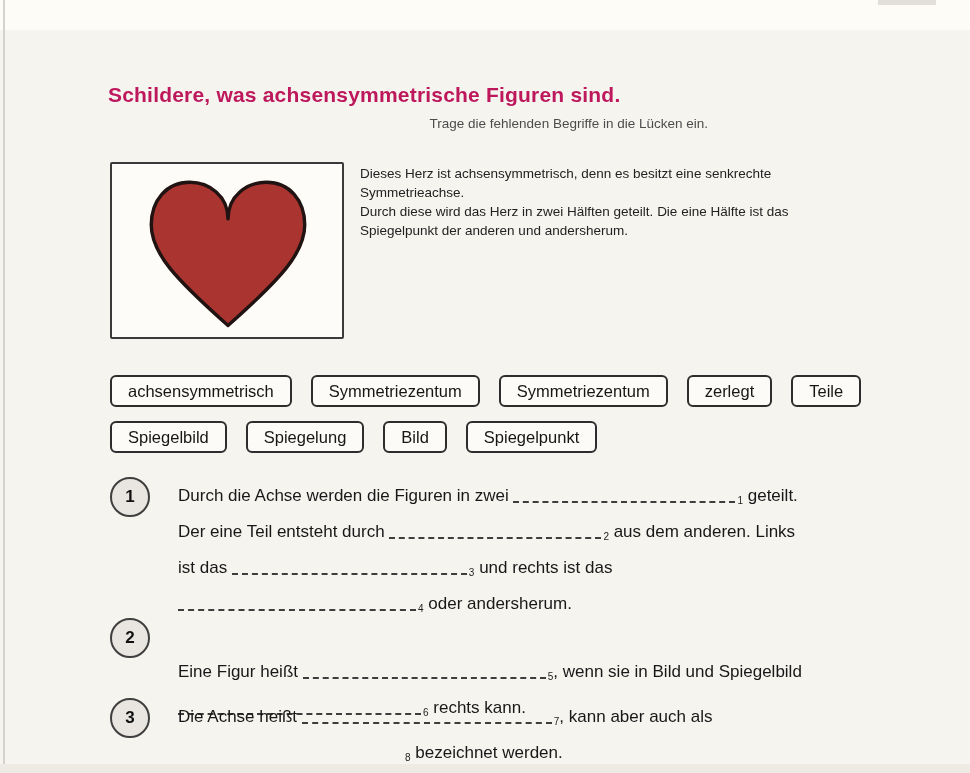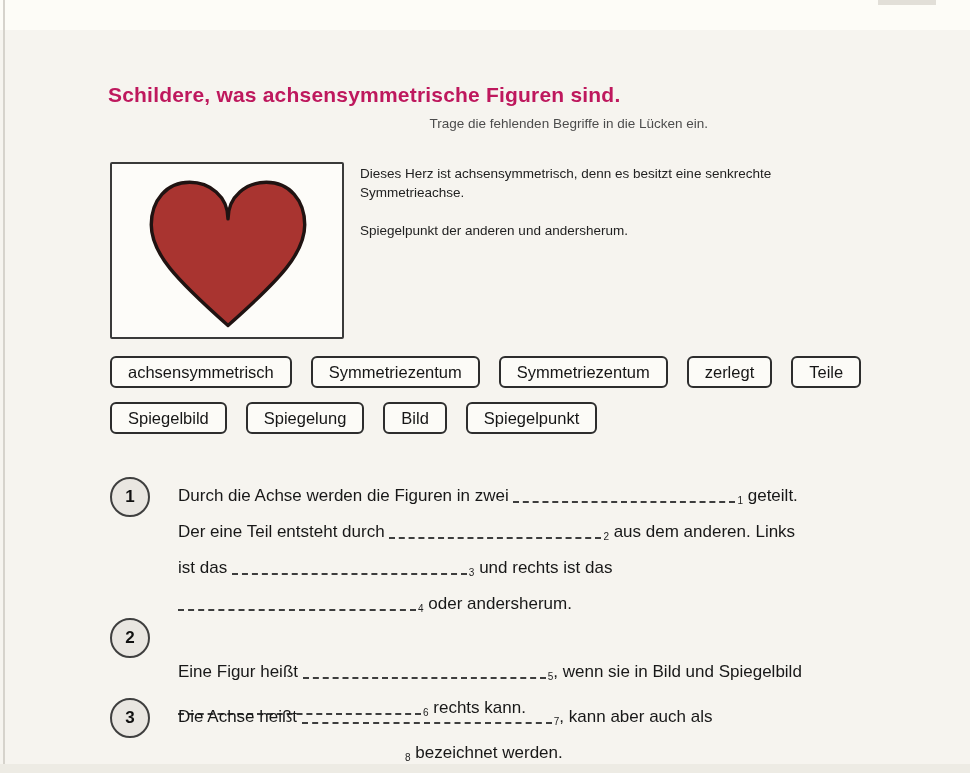--- a/index.html
+++ b/index.html
@@ -26,21 +26,21 @@
   .example-box{
     position:absolute;left:110px;top:162px;width:234px;height:177px;
     background:#fdfcf9;border:2px solid #3a3a3a;border-radius:2px;box-sizing:border-box;
   }
   .example-box svg{position:absolute;left:30px;top:8px;}
   .example-text{
     position:absolute;left:360px;top:164px;width:585px;
     font-size:13.5px;line-height:19px;color:#222;
   }
 
-  .wordbank{position:absolute;left:110px;top:356px;width:800px;}
+  .wordbank{position:absolute;left:110px;top:375px;width:800px;}
   .chip-row{display:flex;gap:19px;margin-bottom:14px;}
   .chip{
     display:inline-block;background:#fcfbf7;border:2px solid #2d2d2d;border-radius:6px;
     padding:2px 16px;font-size:16.5px;color:#161616;line-height:24px;white-space:nowrap;
   }
 
   .exercise{position:absolute;left:0;top:0;width:970px;}
   .qnum{
     position:absolute;left:110px;width:40px;height:40px;border-radius:50%;
     background:#e9e6e1;border:2px solid #3f3f3f;box-sizing:border-box;
@@ -67,21 +67,21 @@
 <div class="scan-bottom"></div>
 
 <h1 class="title" style="margin:0;">Schildere, was achsensymmetrische Figuren sind.</h1>
 <div class="subtitle">Trage die fehlenden Begriffe in die Lücken ein.</div>
 
 <div class="example-box">
   <svg width="172" height="162" viewBox="0 0 200 190">
     <path d="M100 55 C100 28, 78 12, 55 12 C28 12, 10 33, 10 62 C10 95, 38 125, 100 180 C162 125, 190 95, 190 62 C190 33, 172 12, 145 12 C122 12, 100 28, 100 55 Z" stroke="#201312" stroke-width="4" stroke-linejoin="round" fill="#a93430"></path>
   </svg>
 </div>
-<div class="example-text" id="example-text"><span>Dieses Herz ist achsensymmetrisch, denn es besitzt eine senkrechte</span><br><span>Symmetrieachse.</span><br><br><span>Spiegelpunkt der anderen und andersherum.</span></div>
+<div class="example-text" id="example-text"><span>Dieses Herz ist achsensymmetrisch, denn es besitzt eine senkrechte</span><br><span>Symmetrieachse.</span><br><span>Durch diese wird das Herz in zwei Hälften geteilt. Die eine Hälfte ist das</span><br><span>Spiegelpunkt der anderen und andersherum.</span></div>
 
 <div class="wordbank">
   <div class="chip-row" id="wordbank-row1">
       <span class="chip">achsensymmetrisch</span>
       <span class="chip">Symmetriezentum</span>
       <span class="chip">Symmetriezentum</span>
       <span class="chip">zerlegt</span>
       <span class="chip">Teile</span>
     </div>
   <div class="chip-row" id="wordbank-row2">

